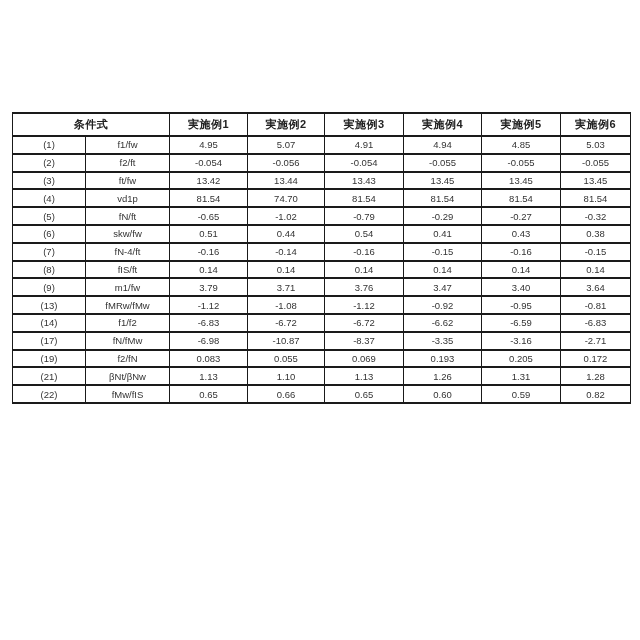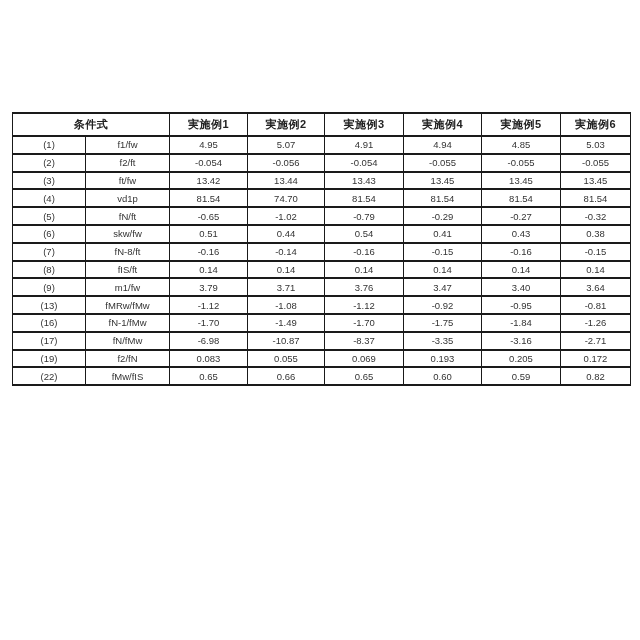--- a/index.html
+++ b/index.html
@@ -132,21 +132,21 @@
           <td>skw/fw</td>
           <td>0.51</td>
           <td>0.44</td>
           <td>0.54</td>
           <td>0.41</td>
           <td>0.43</td>
           <td>0.38</td>
         </tr>
         <tr>
           <td>(7)</td>
-          <td>fN-8/ft</td>
+          <td>fN-4/ft</td>
           <td>-0.16</td>
           <td>-0.14</td>
           <td>-0.16</td>
           <td>-0.15</td>
           <td>-0.16</td>
           <td>-0.15</td>
         </tr>
         <tr>
           <td>(8)</td>
           <td>fIS/ft</td>
@@ -171,28 +171,28 @@
           <td>(13)</td>
           <td>fMRw/fMw</td>
           <td>-1.12</td>
           <td>-1.08</td>
           <td>-1.12</td>
           <td>-0.92</td>
           <td>-0.95</td>
           <td>-0.81</td>
         </tr>
         <tr>
-          <td>(16)</td>
-          <td>fN-1/fMw</td>
-          <td>-1.70</td>
-          <td>-1.49</td>
-          <td>-1.70</td>
-          <td>-1.75</td>
-          <td>-1.84</td>
-          <td>-1.26</td>
+          <td>(14)</td>
+          <td>f1/f2</td>
+          <td>-6.83</td>
+          <td>-6.72</td>
+          <td>-6.72</td>
+          <td>-6.62</td>
+          <td>-6.59</td>
+          <td>-6.83</td>
         </tr>
         <tr>
           <td>(17)</td>
           <td>fN/fMw</td>
           <td>-6.98</td>
           <td>-10.87</td>
           <td>-8.37</td>
           <td>-3.35</td>
           <td>-3.16</td>
           <td>-2.71</td>
@@ -201,20 +201,30 @@
           <td>(19)</td>
           <td>f2/fN</td>
           <td>0.083</td>
           <td>0.055</td>
           <td>0.069</td>
           <td>0.193</td>
           <td>0.205</td>
           <td>0.172</td>
         </tr>
         <tr>
+          <td>(21)</td>
+          <td>βNt/βNw</td>
+          <td>1.13</td>
+          <td>1.10</td>
+          <td>1.13</td>
+          <td>1.26</td>
+          <td>1.31</td>
+          <td>1.28</td>
+        </tr>
+        <tr>
           <td>(22)</td>
           <td>fMw/fIS</td>
           <td>0.65</td>
           <td>0.66</td>
           <td>0.65</td>
           <td>0.60</td>
           <td>0.59</td>
           <td>0.82</td>
         </tr>
       </tbody>

